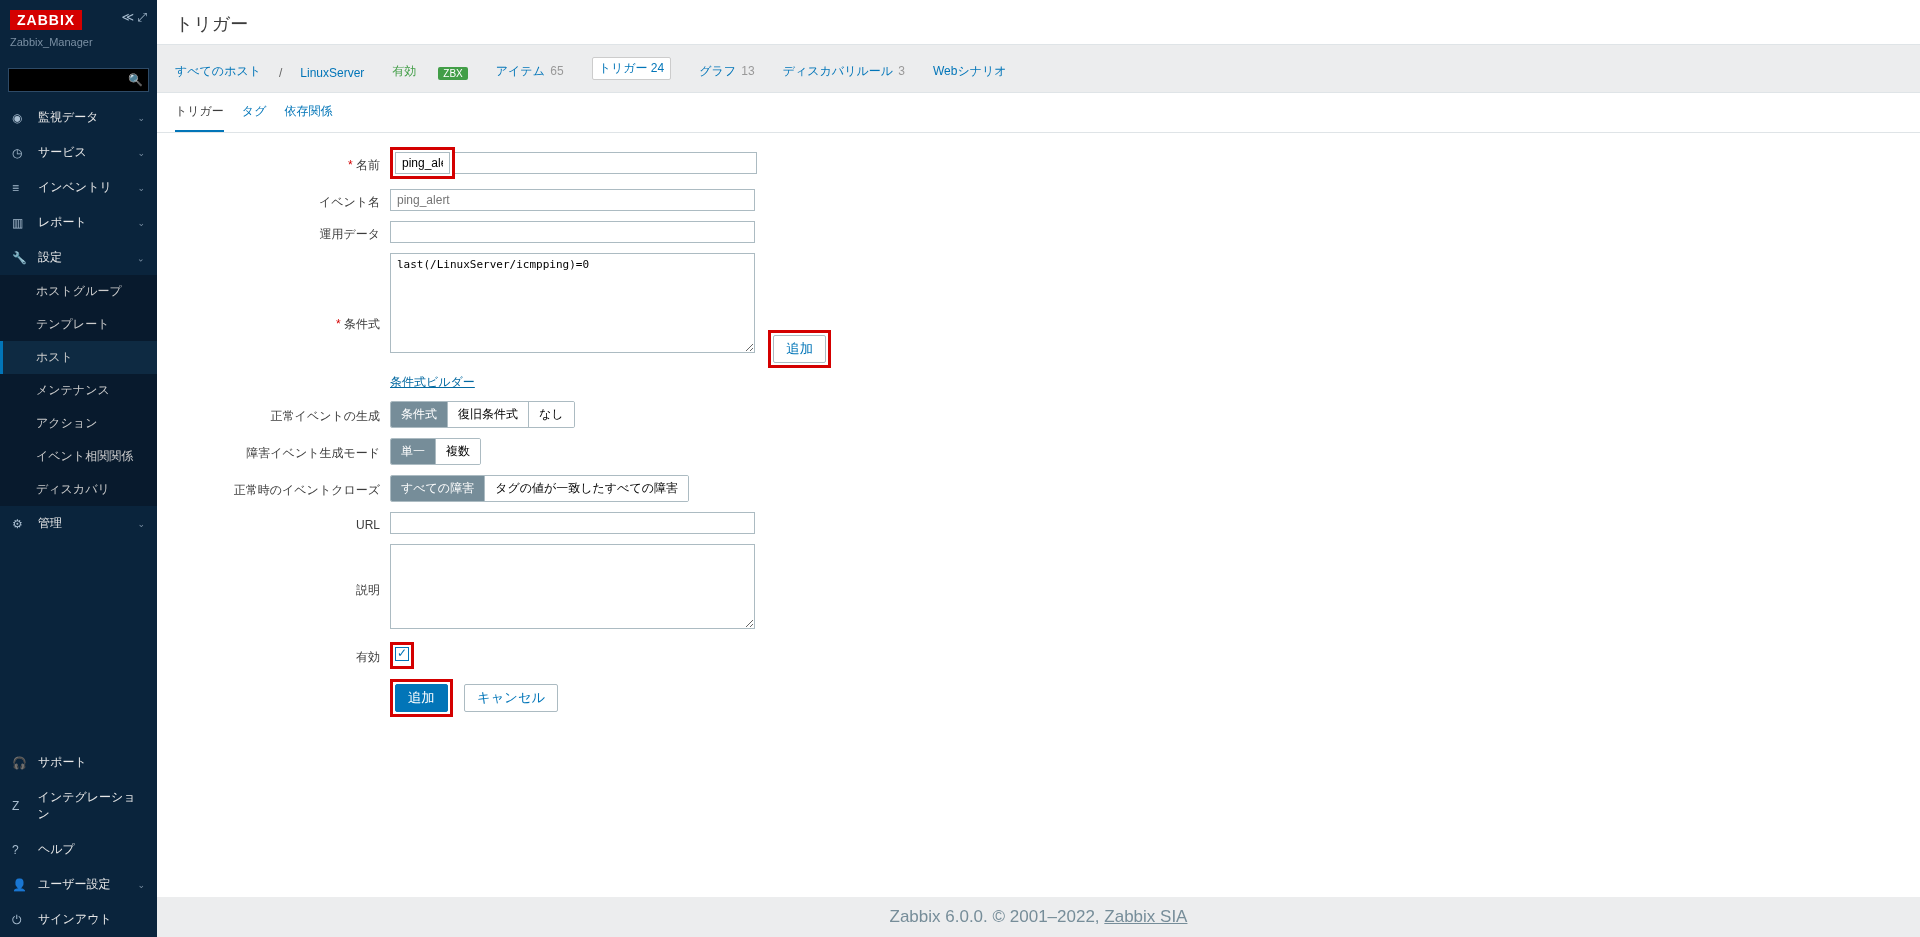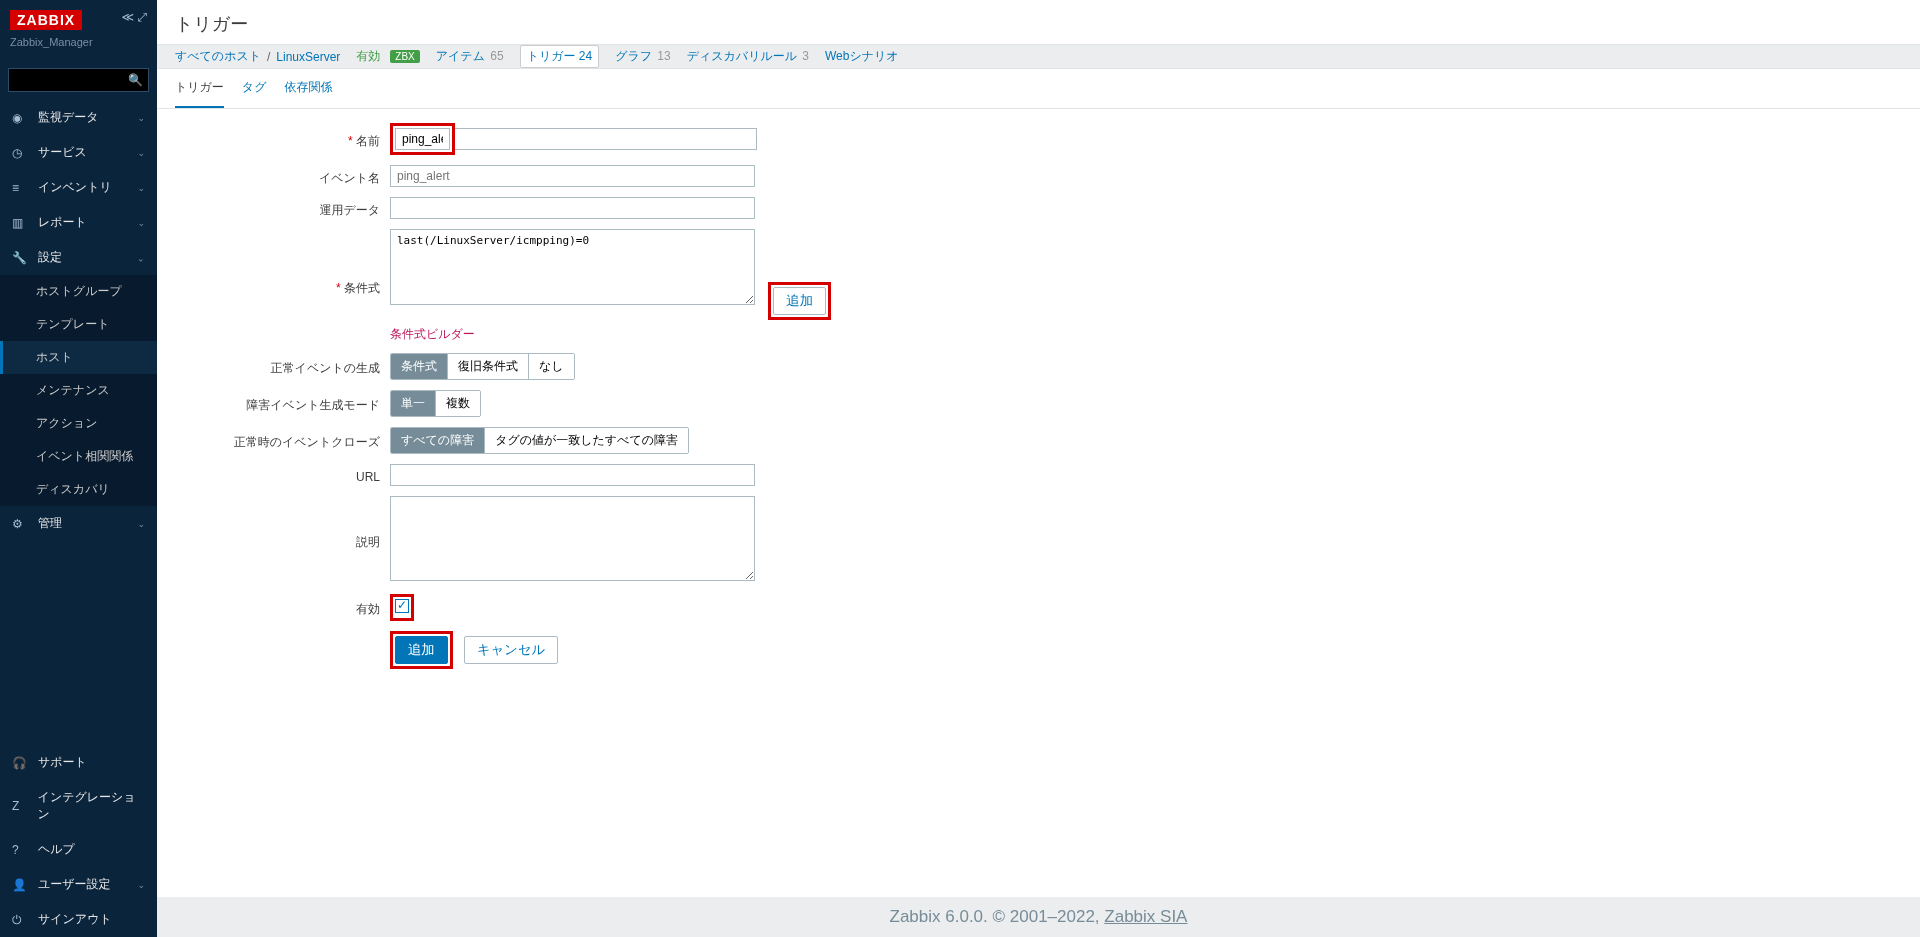--- a/index.html
+++ b/index.html
@@ -19,55 +19,55 @@
     .nav-item .chevron { margin-left: auto; color: #7a8fa3; font-size: 9px; }
     .nav-item.expanded .chevron { transform: rotate(180deg); display: inline-block; }
     .subnav { background: #081a2d; }
     .subnav-item { padding: 8px 12px 8px 36px; color: #ccc; cursor: pointer; }
     .subnav-item.active { border-left: 3px solid #0275b8; background: #0e2a42; padding-left: 33px; }
     .sidebar-bottom { margin-top: auto; }
     
     
     .main { flex: 1; background: #fff; overflow-y: auto; display: flex; flex-direction: column; }
     .page-title { font-size: 18px; color: #3c3c3c; padding: 12px 18px 8px 18px; }
-    .breadcrumb-bar { background: #ecedee; padding: 0 18px; border-top: 1px solid #dfe4e7; border-bottom: 1px solid #dfe4e7; display: flex; align-items: center; gap: 4px; }
+    .breadcrumb-bar { background: #ecedee; padding: 12px 18px; border-top: 1px solid #dfe4e7; border-bottom: 1px solid #dfe4e7; display: flex; align-items: flex-end; gap: 16px; }
     .breadcrumb-bar a { color: #0275b8; text-decoration: none; }
     .breadcrumb-bar .sep { color: #666; margin: 0 2px; }
     .status-enabled { color: #429e47; }
     .zbx-badge { background: #429e47; color: #fff; padding: 1px 5px; border-radius: 2px; font-size: 10px; }
     .nav-link { color: #0275b8; margin-left: 12px; }
     .nav-link .count { color: #999; margin-left: 2px; }
     .trigger-box { background: #fff; color: #0275b8; padding: 2px 6px; border: 1px solid #ccc; border-radius: 2px; margin-left: 12px; }
     
     .tabs { display: flex; gap: 18px; padding: 0 18px; border-bottom: 1px solid #dfe4e7; }
     .tab { padding: 10px 0; color: #0275b8; cursor: pointer; }
     .tab.active { color: #3c3c3c; border-bottom: 2px solid #0275b8; }
     
     .form { padding: 14px 18px; }
     .form-row { display: flex; align-items: center; margin-bottom: 10px; }
     .form-label { width: 215px; text-align: right; padding-right: 10px; padding-top: 4px; color: #3c3c3c; }
     .required::before { content: "* "; color: #d40000; }
     .form-field { flex: 0 0 auto; }
     .text-input { width: 365px; padding: 3px 6px; border: 1px solid #acbbc2; font-size: 12px; }
-    .textarea { width: 365px; height: 76px; padding: 4px 6px; border: 1px solid #acbbc2; font-family: monospace; font-size: 11px; resize: both; }
+    .textarea { width: 365px; height: 100px; padding: 4px 6px; border: 1px solid #acbbc2; font-family: monospace; font-size: 11px; resize: both; }
     .textarea-desc { width: 365px; height: 85px; }
     
     .severity-group { display: flex; border: 1px solid #acbbc2; border-radius: 2px; overflow: hidden; width: fit-content; }
     .severity-btn { padding: 4px 10px; border-right: 1px solid #acbbc2; background: #fff; cursor: pointer; }
     .severity-btn:last-child { border-right: none; }
     .severity-btn.selected { background: #e45959; color: #fff; }
     
     .btn-group { display: flex; border: 1px solid #acbbc2; border-radius: 2px; overflow: hidden; width: fit-content; }
     .btn-group-item { padding: 4px 10px; border-right: 1px solid #acbbc2; background: #fff; cursor: pointer; }
     .btn-group-item:last-child { border-right: none; }
     .btn-group-item.selected { background: #768d99; color: #fff; }
     
     .btn { padding: 4px 12px; border: 1px solid #acbbc2; background: #fff; color: #0275b8; cursor: pointer; border-radius: 2px; }
     .btn-primary { background: #0275b8; color: #fff; border-color: #0275b8; }
-    .link { color: #be185d; cursor: pointer; }
+    .link { color: #0369a1; text-decoration: underline; cursor: pointer; }
     .add-link { margin-left: 10px; }
     .checkbox { width: 14px; height: 14px; }
     .checkbox-checked { display: inline-block; width: 14px; height: 14px; border: 1px solid #0275b8; background: #fff; position: relative; }
     .checkbox-checked::after { content: "✓"; color: #0275b8; position: absolute; top: -2px; left: 1px; font-size: 12px; }
     
     .highlight-red { outline: 3px solid #d40000; outline-offset: -1px; }
     .highlight-red-box { border: 3px solid #d40000; padding: 2px; display: inline-block; }
     
     .footer { margin-top: auto; text-align: center; padding: 10px; color: #768d99; font-size: 17px; background: #ecedee; }
     .footer a { color: #768d99; text-decoration: underline; }

